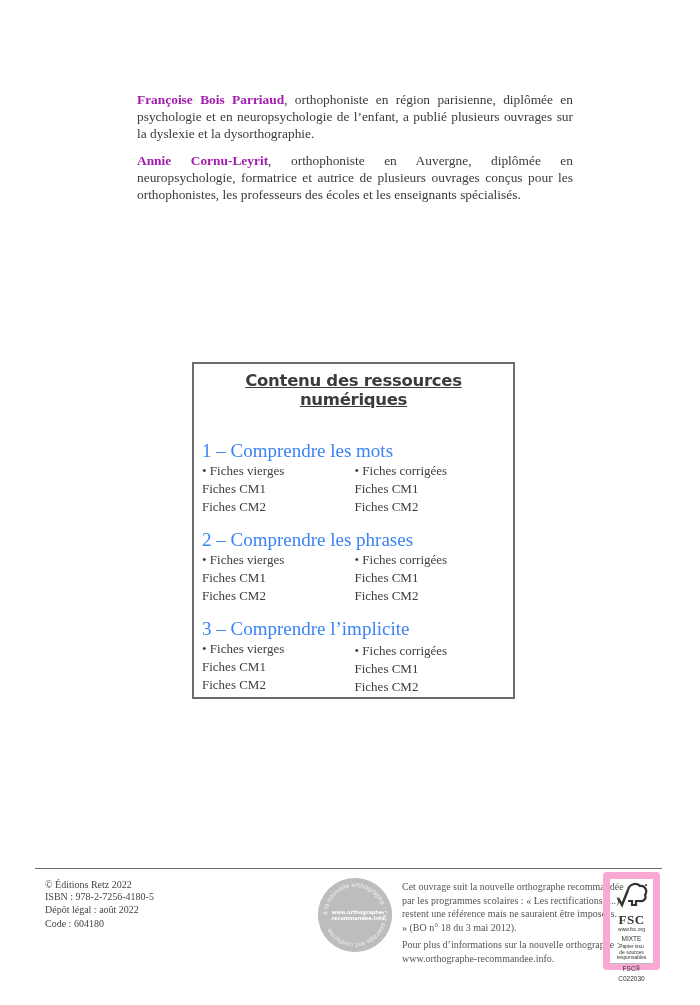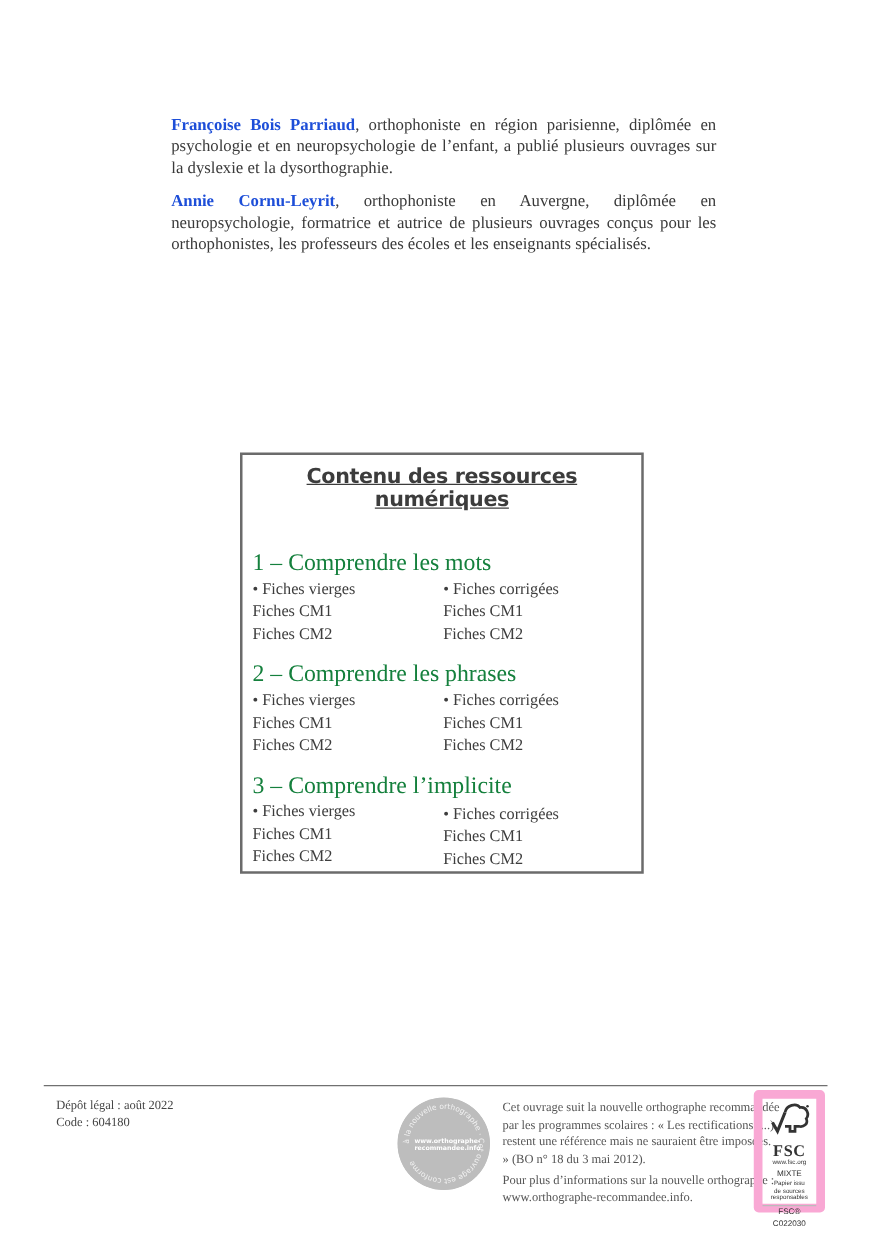--- a/index.html
+++ b/index.html
@@ -3,36 +3,36 @@
   <meta charset="utf-8">
   <style>
     html, body { margin: 0; padding: 0; }
     body {
       width: 700px; height: 1005px; background: #ffffff; position: relative;
       font-family: "Liberation Serif", "DejaVu Serif", serif; color: #3a3a3a;
       overflow: hidden;
     }
     .authors { position: absolute; left: 137px; top: 92px; width: 436px; font-size: 13.4px; line-height: 16.8px; text-align: justify; }
     .authors p { margin: 0 0 11px 0; }
-    .authors .name { font-weight: bold; color: #1d4ed8; }
+    .authors .name { font-weight: bold; color: #a21caf; }
 
     .resbox {
       position: absolute; left: 192px; top: 362px; width: 323px; height: 337px;
       border: 2px solid #6b6b6b; box-sizing: border-box; background: #fff;
     }
     .resbox .title {
       font-family: "DejaVu Sans", sans-serif; font-weight: bold; font-size: 16.5px;
       color: #3c3c3c; position: absolute; top: 7px; left: 0; width: 100%; text-align: center; letter-spacing: -0.3px; text-decoration: underline;
     }
     .resbox .subtitle {
       font-family: "DejaVu Sans", sans-serif; font-weight: bold; font-size: 13.5px;
       color: #3c3c3c; position: absolute; top: 45px; left: 8px; letter-spacing: -0.2px;
     }
     .section { position: absolute; left: 8px; width: 305px; }
-    .section .heading { font-size: 19px; color: #15803d; line-height: 22px; }
+    .section .heading { font-size: 19px; color: #3b82f6; line-height: 22px; }
     .section .cols { display: flex; }
     .section .col { width: 158px; font-size: 13px; line-height: 18px; color: #3d3d3d; }
     .section .col div { white-space: nowrap; }
 
     .rule { position: absolute; left: 35px; top: 868px; width: 627px; height: 1px; background: #707070; }
 
     .credits { position: absolute; left: 45px; top: 879px; font-size: 10px; line-height: 11.5px; color: #444; }
     .credits .grp { margin-bottom: 2px; }
 
     .ortho-seal {
@@ -112,20 +112,24 @@
         <div>Fiches CM1</div>
         <div>Fiches CM2</div>
       </div>
     </div>
   </div>
 </div>
 
 <div class="rule"></div>
 
 <div class="credits">
+  <div class="grp">
+    <div>© Éditions Retz 2022</div>
+    <div>ISBN : 978-2-7256-4180-5</div>
+  </div>
   <div class="grp">Dépôt légal : août 2022</div>
   <div class="grp">Code : 604180</div>
 </div>
 
 <div class="ortho-seal">
   <svg viewBox="0 0 74 74">
     <defs>
       <path id="ring" d="M37,37 m-28,0 a28,28 0 1,1 56,0 a28,28 0 1,1 -56,0"></path>
     </defs>
     <circle cx="37" cy="37" r="37" fill="#bdbdbd"></circle>

